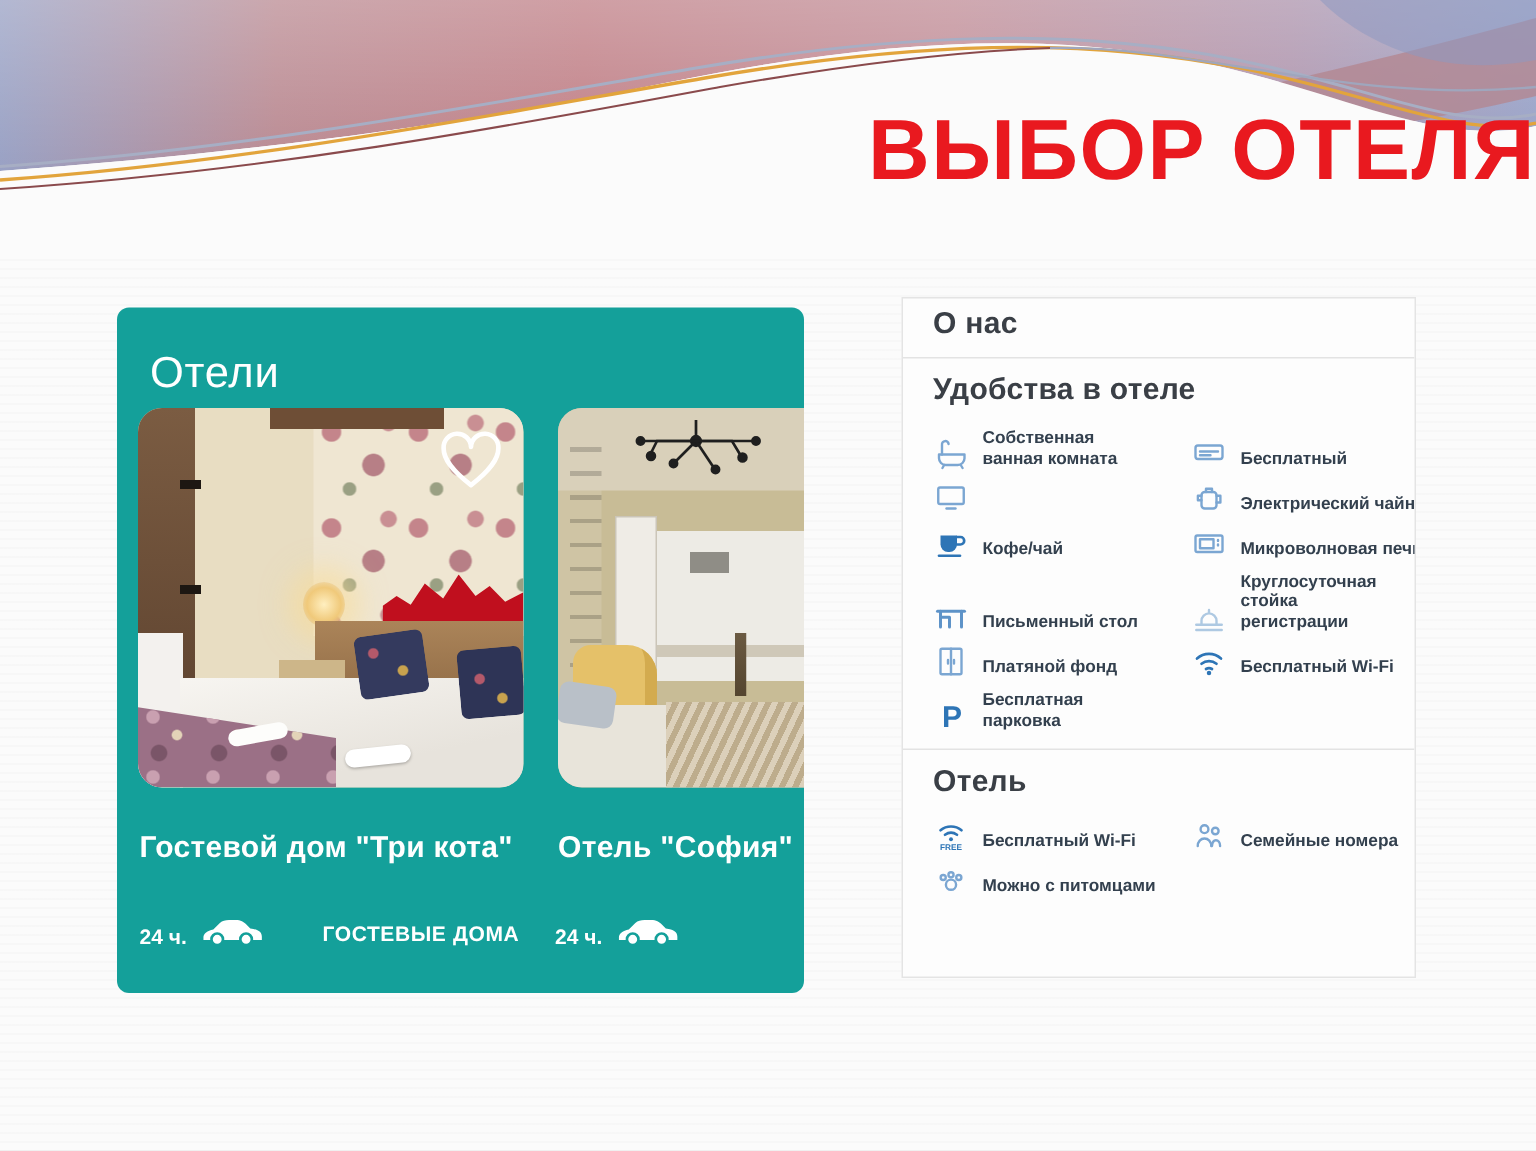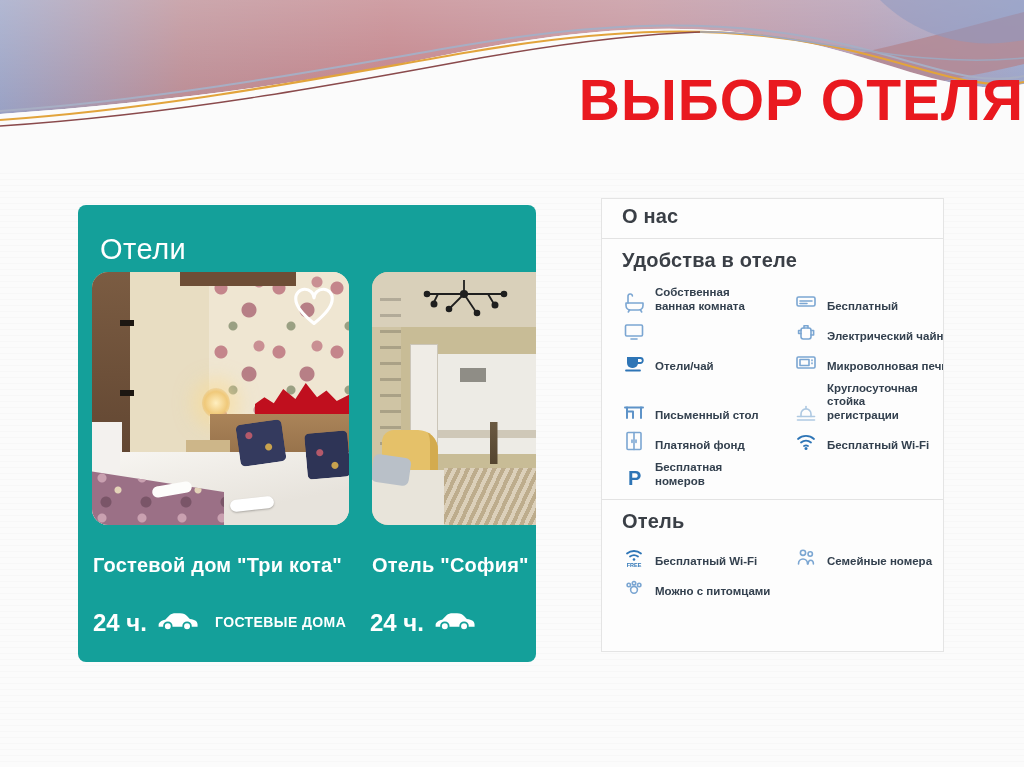--- a/index.html
+++ b/index.html
@@ -62,21 +62,21 @@
   .p2-chairs{left:112px;top:150px;width:30px;height:42px;background:linear-gradient(180deg,#6b5a42,#54452f);clip-path:polygon(20% 0,45% 0,45% 100%,20% 100%);}
   .p2-armchair{left:10px;top:158px;width:56px;height:62px;background:#e5c169;border-radius:12px 20px 4px 4px;box-shadow:inset -8px -8px 0 #d3ab4f;}
   .p2-bed{left:0;top:198px;width:164px;height:55px;background:#e8e4da;}
   .p2-pillow{left:0;top:184px;width:38px;height:28px;background:#b9c0c8;border-radius:6px;transform:rotate(8deg);}
   .p2-blanket{left:72px;top:196px;width:92px;height:57px;background-color:#c9b795;
     background-image:repeating-linear-gradient(115deg,rgba(255,255,255,.35) 0 4px,rgba(0,0,0,.06) 4px 8px);}
   
   .listing-name{position:absolute;font-size:20px;font-weight:700;letter-spacing:.2px;}
   .name-1{left:15px;top:349px;}
   .name-2{left:294px;top:349px;width:160px;}
-  .hours{position:absolute;display:flex;align-items:flex-start;gap:9px;font-size:24px;font-weight:700;}
+  .hours{position:absolute;display:flex;align-items:flex-end;gap:9px;font-size:14px;font-weight:700;}
   .hours-1{left:15px;top:404px;}
   .hours-2{left:292px;top:404px;}
   .car{width:42px;height:23px;display:block;}
   .category{position:absolute;left:137px;top:409px;font-size:14px;font-weight:700;letter-spacing:.4px;}
   
   .info-panel{position:absolute;left:601px;top:198px;width:343px;height:454px;background:#FDFDFD;
               border:1px solid #E4E4E4;box-sizing:border-box;padding:6px 20px 0;overflow:hidden;}
   .panel-h{margin:0;font-size:20px;font-weight:700;color:#3A3F46;letter-spacing:.2px;}
   .about-text{margin:14px 0 0;font-size:11.5px;line-height:1.45;color:#5B6065;text-align:justify;letter-spacing:.1px;}
   .divider{height:1px;background:#E3E3E3;margin:10px -20px;}
@@ -254,21 +254,21 @@
         </svg>
         <span class="feat-label w130">Электрический чайник</span>
       </div>
 
       <div class="feat">
         <svg viewBox="0 0 24 24">
           <path class="ic-fill" d="M5 7h11v6a5 5 0 0 1-5 5h-1a5 5 0 0 1-5-5Z"></path>
           <path class="ic-strong" d="M16 8h2.3a2.5 2.5 0 0 1 0 5H16"></path>
           <path class="ic-strong" d="M4 20.5h14"></path>
         </svg>
-        <span class="feat-label w112">Отели/чай</span>
+        <span class="feat-label w112">Кофе/чай</span>
       </div>
       <div class="feat">
         <svg viewBox="0 0 24 24">
           <g class="ic">
               <rect x="3" y="7" width="18" height="11" rx="1.2"></rect>
               <rect x="6" y="9.5" width="9" height="6"></rect>
           <path d="M18 10v.6M18 13v.6"></path>
             </g>
         </svg>
         <span class="feat-label w130">Микроволновая печь</span>
@@ -315,21 +315,21 @@
             </g>
             <circle cx="12" cy="19.6" r="1.5" class="ic-fill"></circle>
         </svg>
         <span class="feat-label w130">Бесплатный Wi-Fi</span>
       </div>
 
       <div class="feat">
         <svg viewBox="0 0 24 24">
           <text x="6" y="19.5" class="p-glyph">P</text>
         </svg>
-        <span class="feat-label w112">Бесплатная номеров</span>
+        <span class="feat-label w112">Бесплатная парковка</span>
       </div>
       <div class="feat"></div>
     </div>
 
     <div class="divider"></div>
 
     <h2 class="panel-h">Отель</h2>
     <div class="feat-grid">
 
       <div class="feat">

